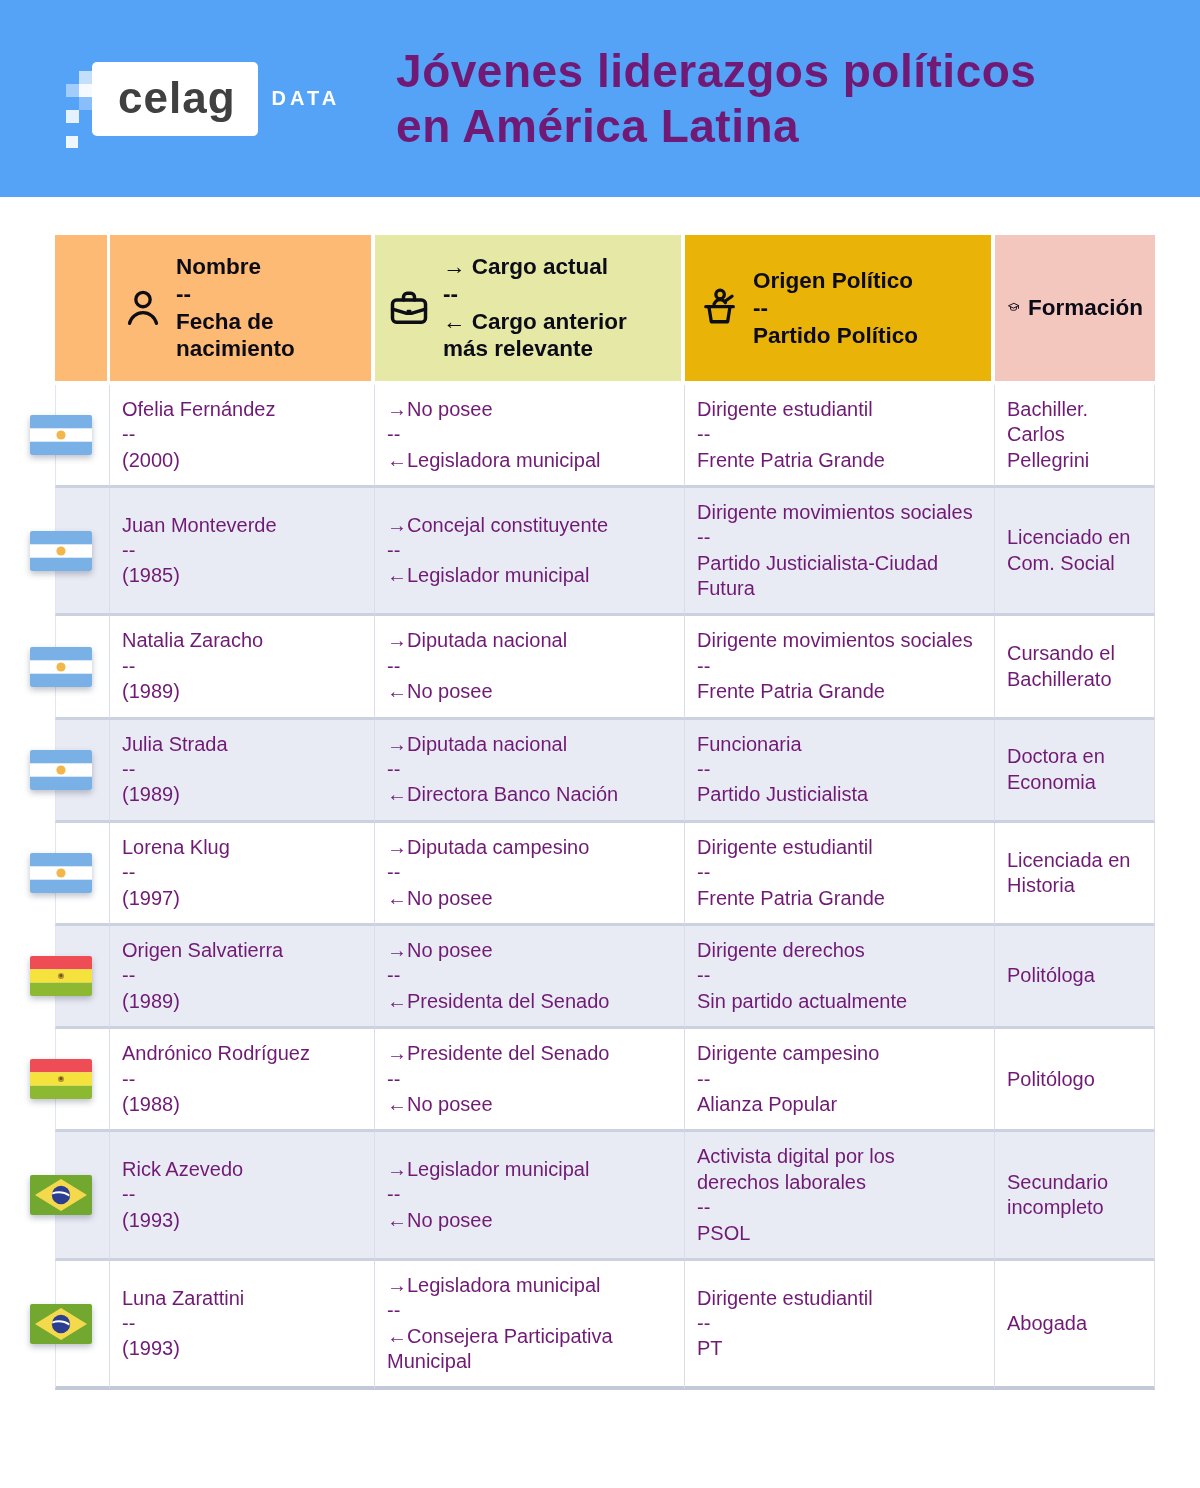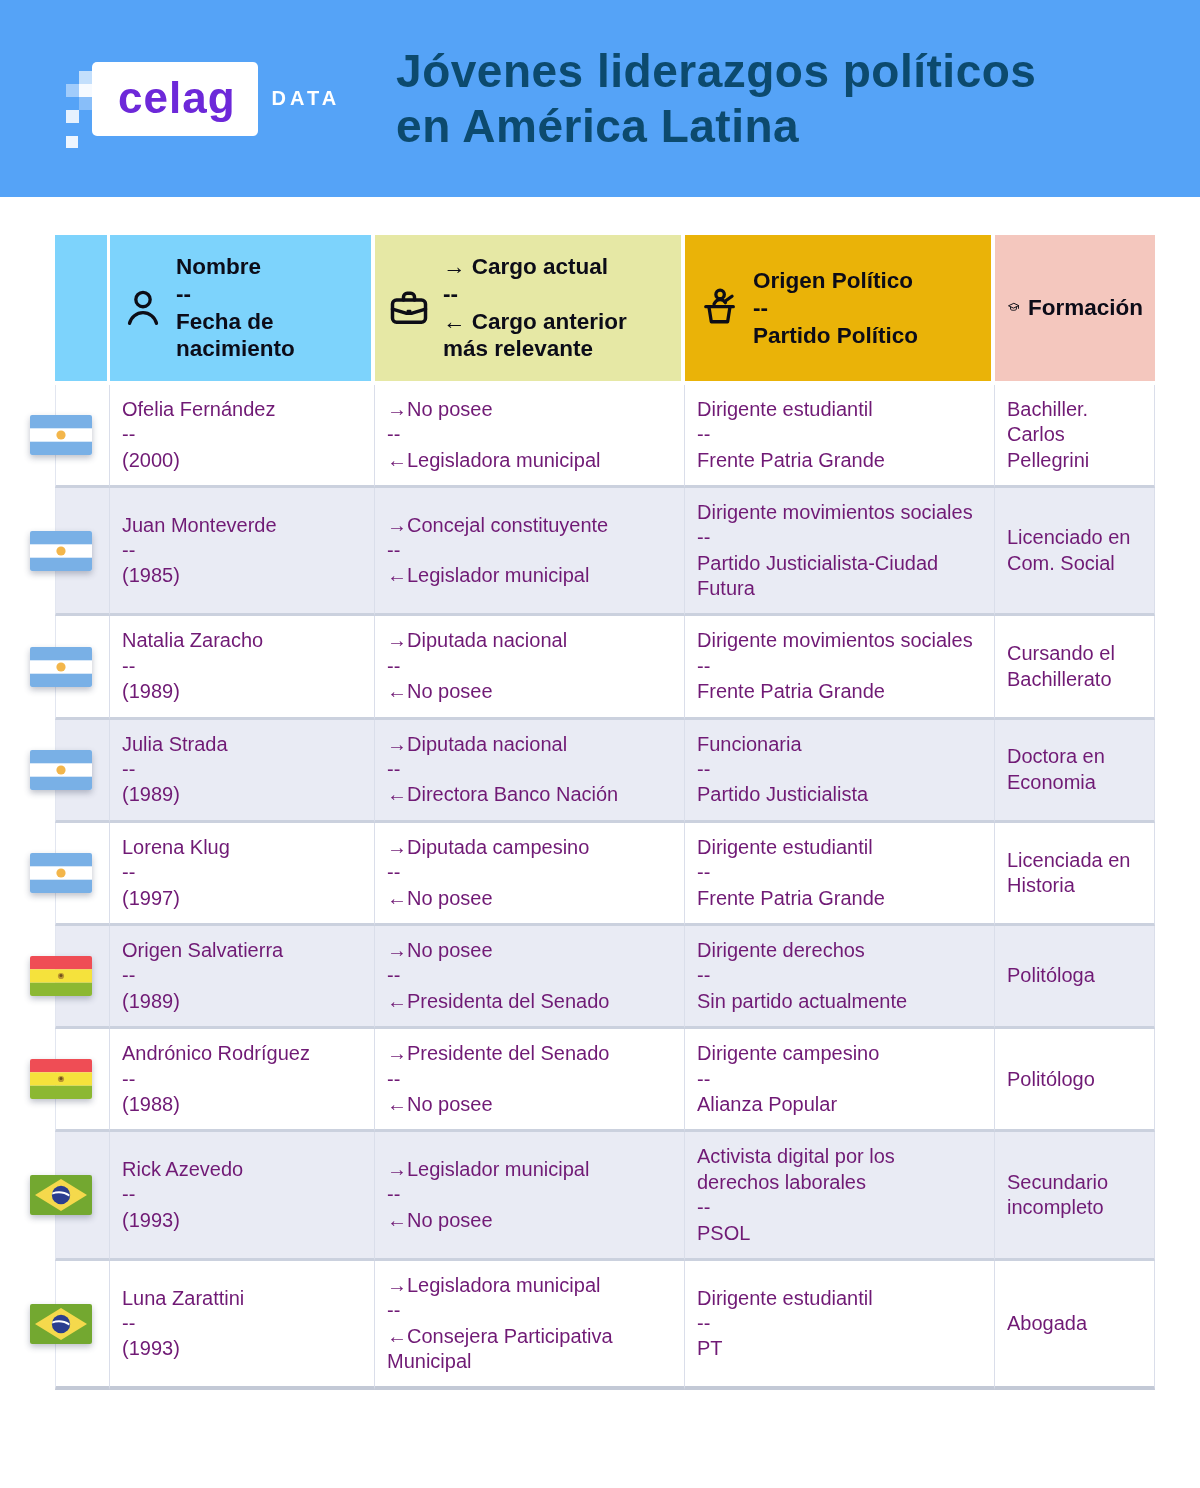--- a/index.html
+++ b/index.html
@@ -12,34 +12,34 @@
   .banner{height:197px;background:#55a3f7;display:flex;align-items:center;}
   .logo-area{margin-left:92px;display:flex;align-items:center;position:relative;flex:0 0 auto;}
   .pix{position:absolute;background:#fff;}
   .pix1{width:13px;height:13px;left:-26px;top:22px;opacity:.45;}
   .pix2{width:13px;height:13px;left:-13px;top:9px;opacity:.65;}
   .pix3{width:13px;height:13px;left:-13px;top:22px;opacity:.95;}
   .pix4{width:13px;height:13px;left:-26px;top:48px;opacity:.85;}
   .pix5{width:13px;height:13px;left:-13px;top:35px;opacity:.3;}
   .pix6{width:12px;height:12px;left:-26px;top:74px;opacity:.9;}
   .logo-box{background:#ffffff;border-radius:5px;padding:14px 22px 16px 26px;position:relative;}
-  .celag-text{font-size:44px;font-weight:bold;color:#6d28d9;letter-spacing:1px;line-height:1;}
+  .celag-text{font-size:44px;font-weight:bold;color:#404040;letter-spacing:1px;line-height:1;}
   .data-text{color:#ffffff;font-size:20px;font-weight:bold;letter-spacing:4px;margin-left:14px;}
-  .title{color:#0c4a6e;font-size:46px;font-weight:800;line-height:1.18;margin-left:56px;letter-spacing:.5px;}
+  .title{color:#701a75;font-size:46px;font-weight:800;line-height:1.18;margin-left:56px;letter-spacing:.5px;}
   
   .tbl-wrap{position:absolute;left:55px;top:235px;width:1100px;}
   table{border-collapse:separate;border-spacing:0;width:1100px;table-layout:fixed;}
   col.c-flag{width:55px;}col.c-nombre{width:265px;}col.c-cargo{width:310px;}
   col.c-origen{width:310px;}col.c-form{width:160px;}
   th{
     vertical-align:middle;text-align:left;padding:18px 12px;
     font-size:22.5px;font-weight:bold;color:#0c0c18;line-height:1.22;
     border-right:4px solid #ffffff;border-bottom:4px solid #ffffff;
   }
-  th.h-flag,th.h-nombre{background:#7dd3fc;}
+  th.h-flag,th.h-nombre{background:#fdba74;}
   th.h-flag{border-right:3px solid #ffffff;padding:0;}
   th.h-cargo{background:#e6e8a5;}
   th.h-origen{background:#eab308;}
   th.h-form{background:#f4c7be;border-right:none;text-align:center;}
   .h-inner{display:flex;align-items:center;gap:12px;}
   .h-inner svg{flex:0 0 auto;}
   .h-form-inner{display:flex;flex-direction:row;align-items:center;gap:8px;}
   td{
     vertical-align:middle;padding:12px 12px;font-size:20px;line-height:1.27;color:#701a75;
     border-right:1px solid #dadeea;border-bottom:3px solid #cbd1de;background:#ffffff;

